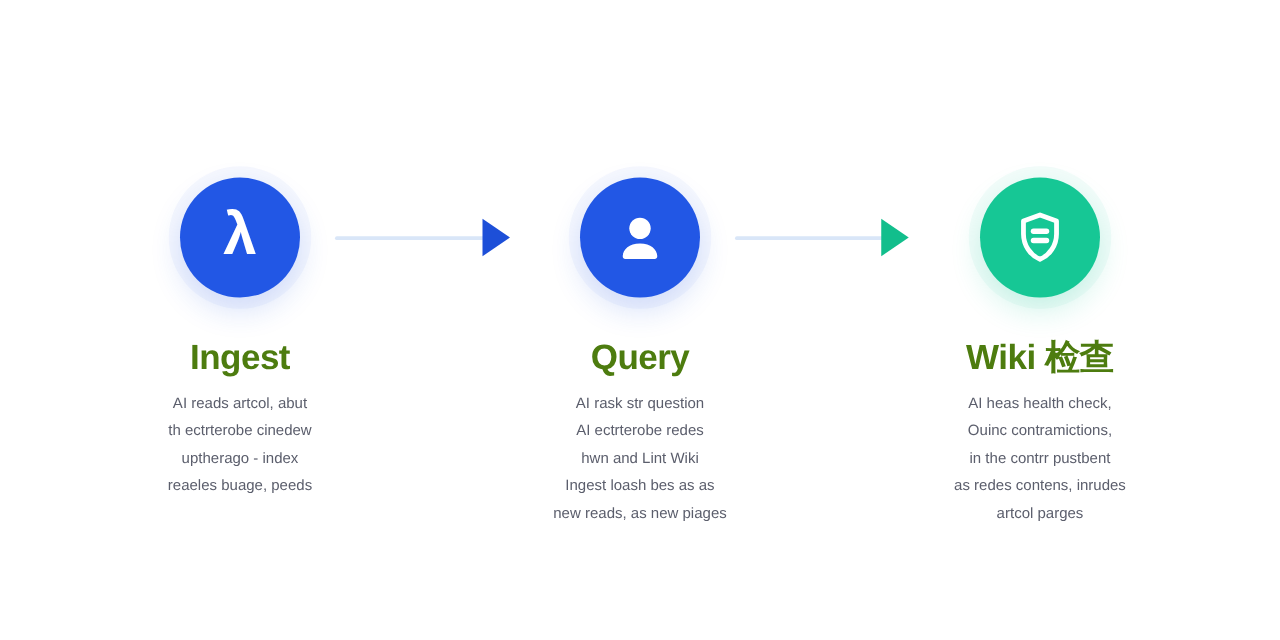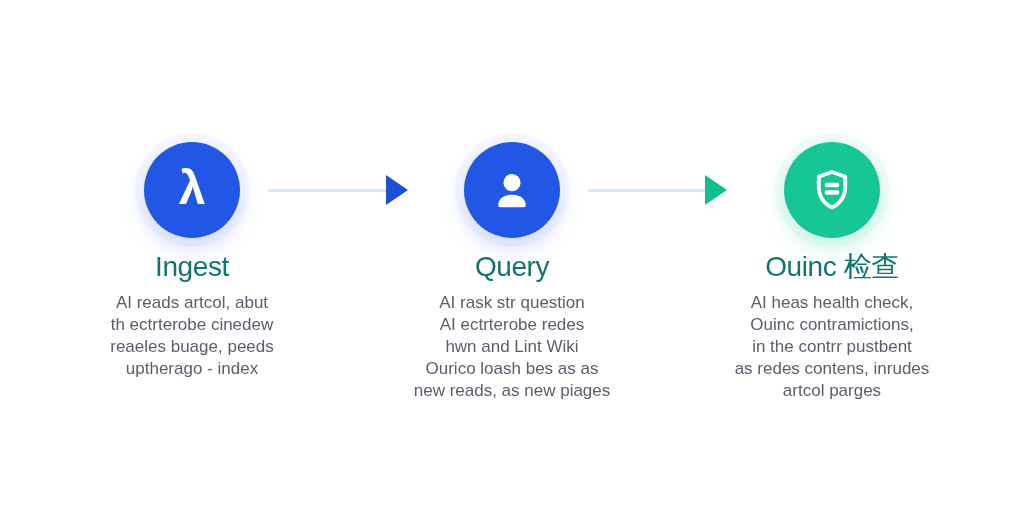--- a/index.html
+++ b/index.html
@@ -42,30 +42,30 @@
     box-shadow: 0 10px 24px rgba(22, 199, 149, 0.20), 0 0 0 9px rgba(22, 199, 149, 0.05);
   }
   .glyph-lambda {
     color: #ffffff;
     font-size: 48px;
     font-weight: 600;
     line-height: 1;
     transform: translateY(-2px);
   }
   .step-title {
-    margin-top: 14px;
+    margin-top: 33px;
     font-size: 28px;
-    font-weight: 400;
+    font-weight: 700;
     letter-spacing: -0.4px;
-    color: #0f766e;
+    color: #4d7c0f;
     line-height: 1.1;
   }
   .step-desc {
     margin-top: 9px;
-    font-size: 17px;
+    font-size: 12px;
     line-height: 22px;
     color: #5B5E6C;
     white-space: nowrap;
   }
   .arrow {
     position: absolute;
     top: 175px;
     height: 30px;
   }
   .arrow-1 { left: 266px; width: 142px; }
@@ -97,61 +97,61 @@
 <div class="canvas">
 
   <div class="step step-ingest">
     <div class="circle circle-blue">
       <span class="glyph-lambda">λ</span>
     </div>
     <div class="step-title">Ingest</div>
     <div class="step-desc">
       <div>AI reads artcol, abut</div>
       <div>th ectrterobe cinedew</div>
+      <div>uptherago - index</div>
       <div>reaeles buage, peeds</div>
-      <div>uptherago - index</div>
     </div>
   </div>
 
   <div class="arrow arrow-1">
     <div class="line"></div>
     <div class="head"></div>
   </div>
 
   <div class="step step-query">
     <div class="circle circle-blue">
       <svg width="46" height="46" viewBox="0 0 44 44">
         <circle cx="22" cy="15" r="8.2" fill="#ffffff"></circle>
         <path d="M22 26.5c-8.6 0-13.2 4.7-13.2 10.1 0 1 .8 1.9 1.9 1.9h22.6c1 0 1.9-.8 1.9-1.9 0-5.4-4.6-10.1-13.2-10.1z" fill="#ffffff"></path>
       </svg>
     </div>
     <div class="step-title">Query</div>
     <div class="step-desc">
       <div>AI rask str question</div>
       <div>AI ectrterobe redes</div>
       <div>hwn and Lint Wiki</div>
-      <div>Ourico loash bes as as</div>
+      <div>Ingest loash bes as as</div>
       <div>new reads, as new piages</div>
     </div>
   </div>
 
   <div class="arrow arrow-2">
     <div class="line"></div>
     <div class="head"></div>
   </div>
 
   <div class="step step-lint">
     <div class="circle circle-green">
       <svg width="46" height="46" viewBox="0 0 24 24">
         <path d="M12 2.6l6.9 2.5v5.4c0 4.7-2.9 9-6.9 10.6-4-1.6-6.9-5.9-6.9-10.6V5.1L12 2.6z" fill="none" stroke="#ffffff" stroke-width="2" stroke-linejoin="round"></path>
         <line x1="9.3" y1="9.4" x2="14.7" y2="9.4" stroke="#ffffff" stroke-width="2.3" stroke-linecap="round"></line>
         <line x1="9.3" y1="13.3" x2="14.7" y2="13.3" stroke="#ffffff" stroke-width="2.3" stroke-linecap="round"></line>
       </svg>
     </div>
-    <div class="step-title">Ouinc 检查</div>
+    <div class="step-title">Wiki 检查</div>
     <div class="step-desc">
       <div>AI heas health check,</div>
       <div>Ouinc contramictions,</div>
       <div>in the contrr pustbent</div>
       <div>as redes contens, inrudes</div>
       <div>artcol parges</div>
     </div>
   </div>
 
 </div>

